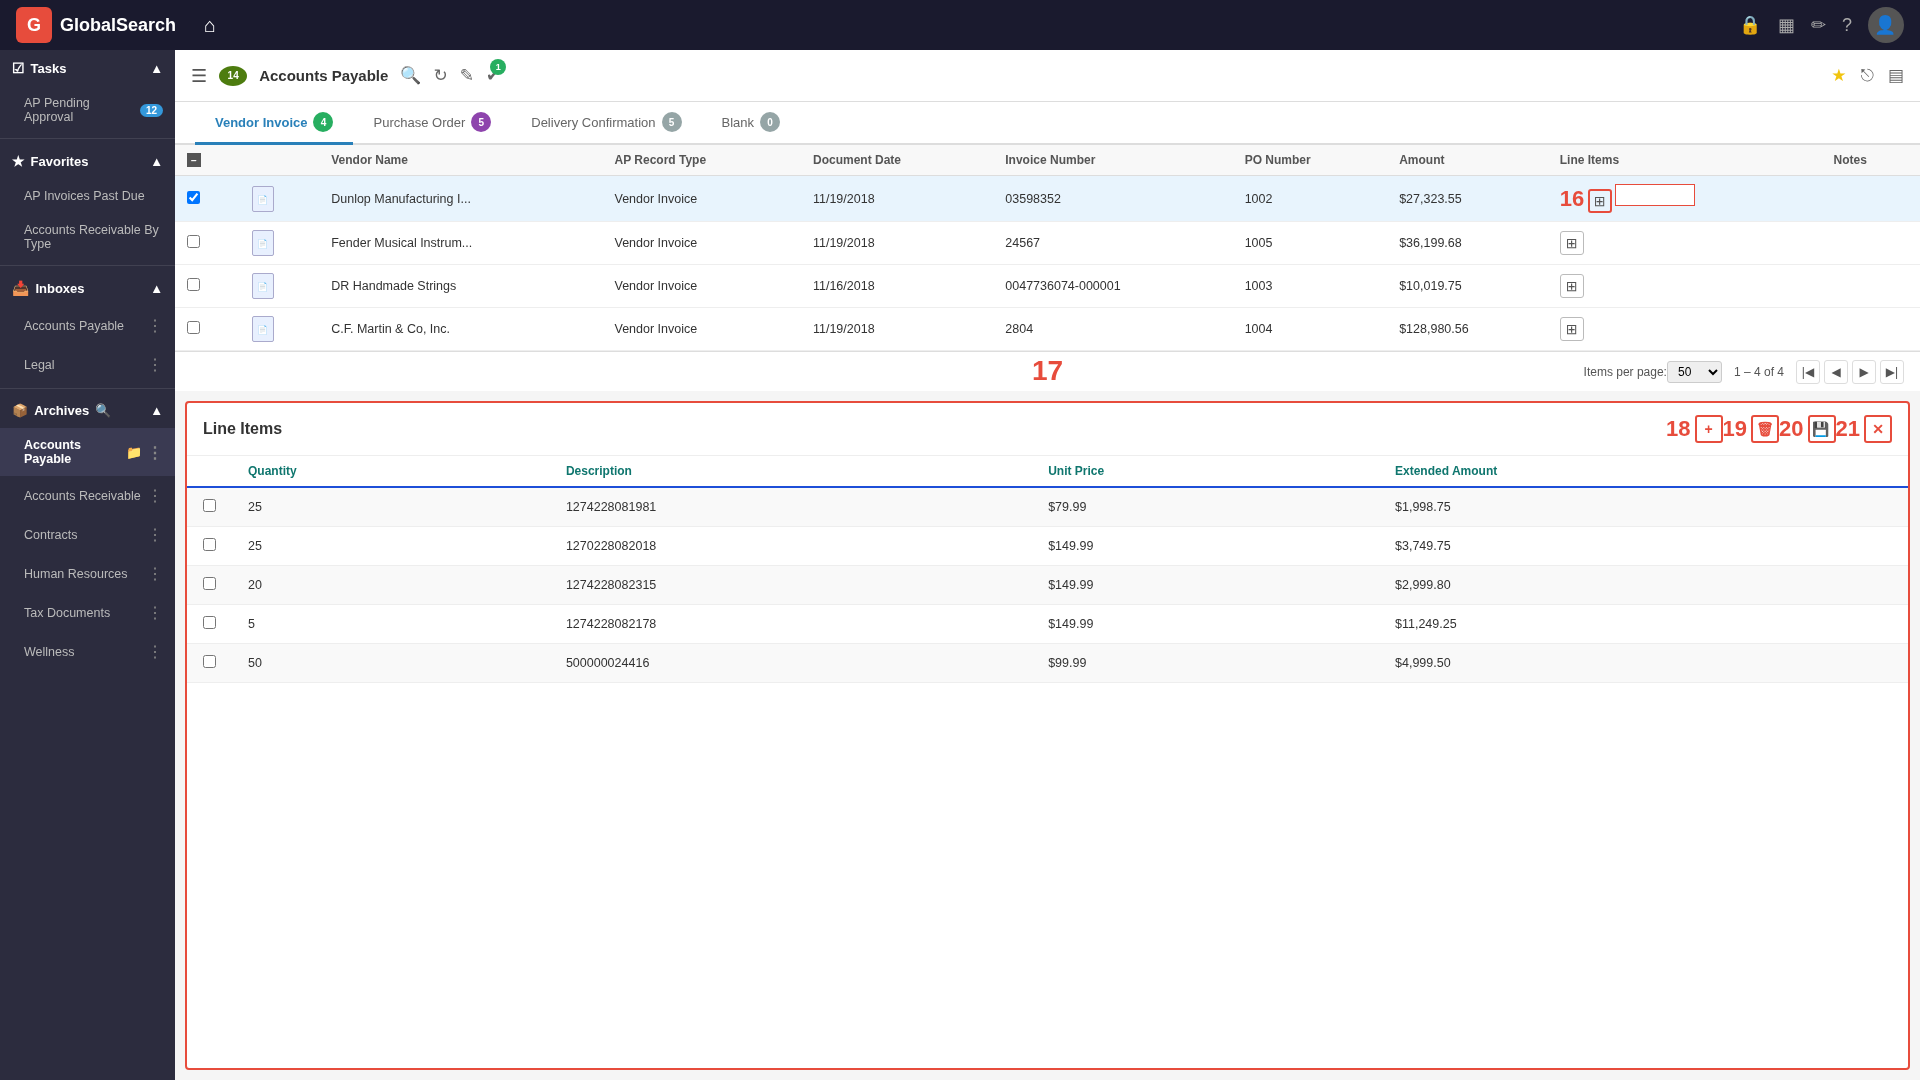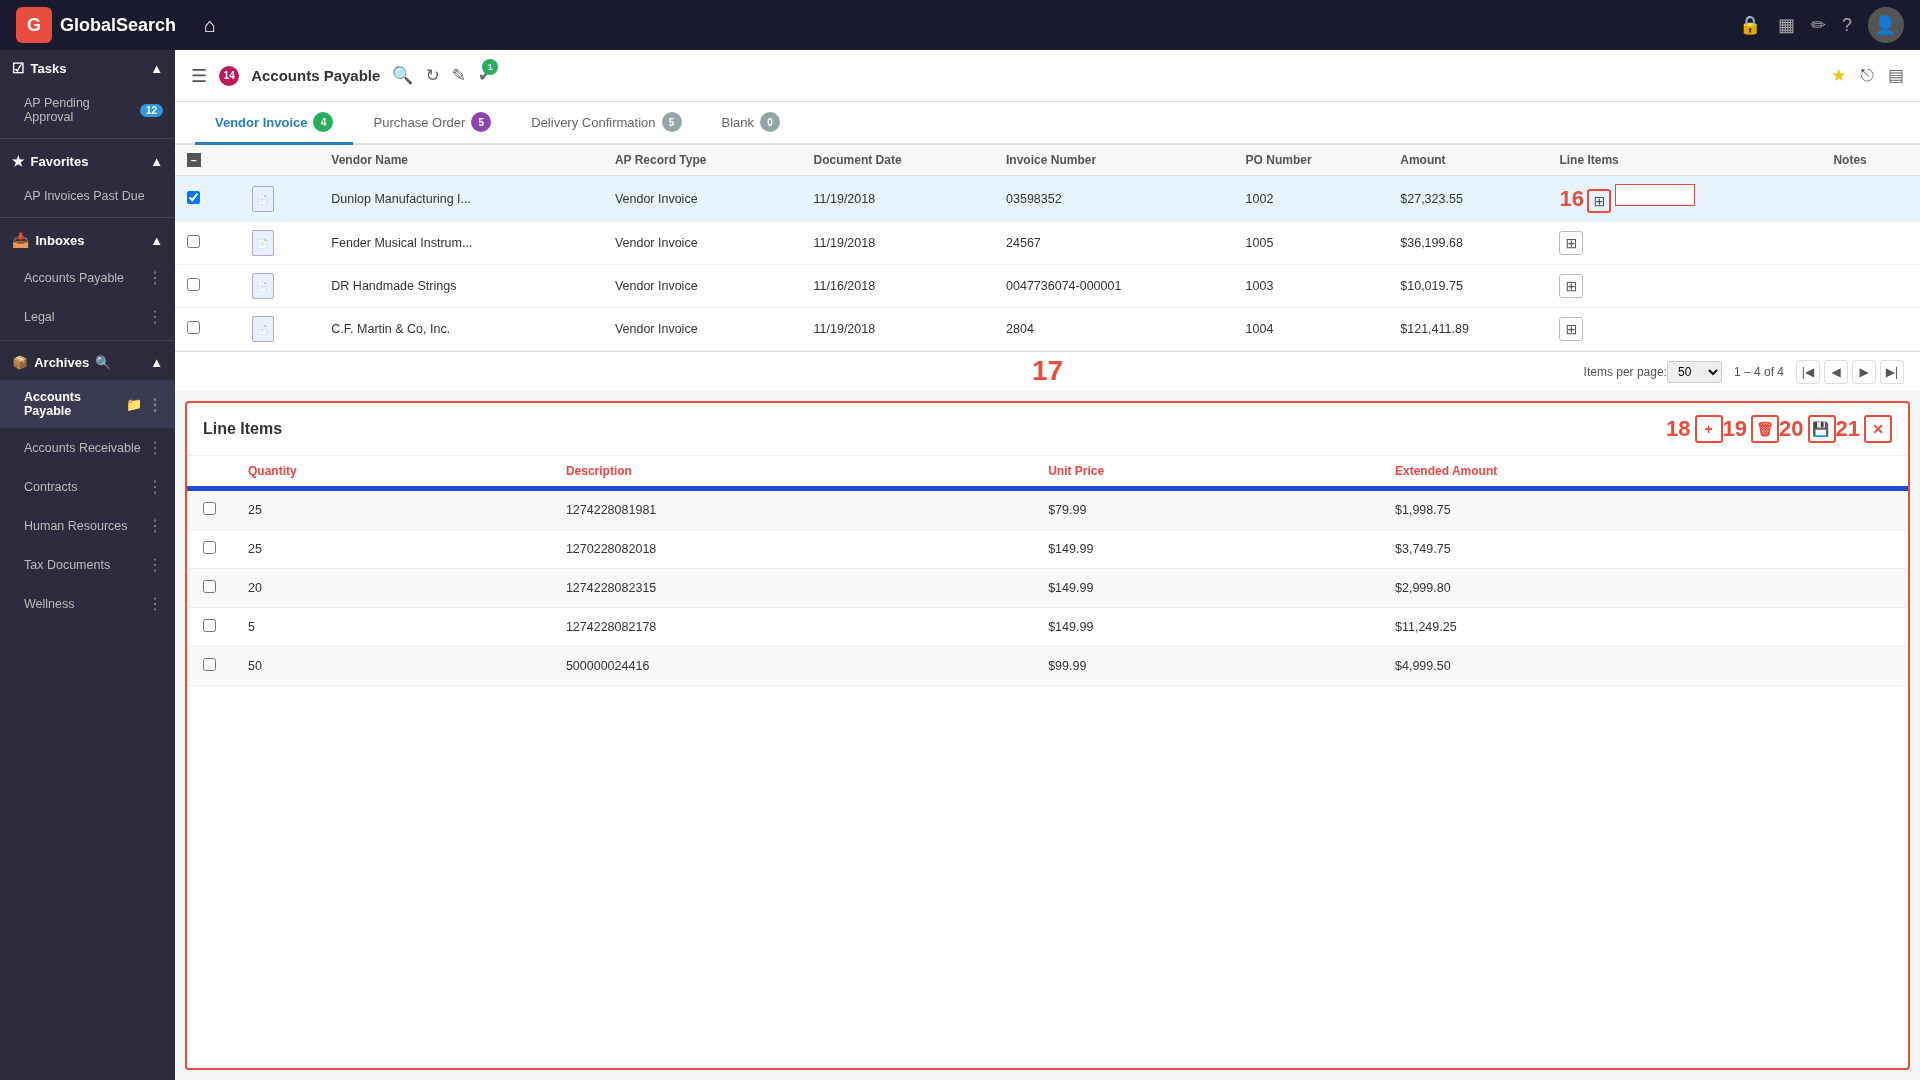--- a/index.html
+++ b/index.html
@@ -162,24 +162,24 @@
       height: 52px;
       display: flex;
       align-items: center;
       padding: 0 16px;
       border-bottom: 1px solid #ddd;
       gap: 12px;
       flex-shrink: 0;
     }
     .hamburger { font-size: 18px; color: #555; cursor: pointer; }
     .toolbar-badge {
-      background: #be185d;
+      background: #4d7c0f;
       color: white;
       border-radius: 50%;
-      width: 20px;
+      width: 28px;
       height: 20px;
       display: flex;
       align-items: center;
       justify-content: center;
       font-size: 10px;
       font-weight: bold;
     }
     .toolbar-title {
       font-size: 15px;
       font-weight: 600;
@@ -402,23 +402,23 @@
     .line-items-table {
       width: 100%;
       border-collapse: collapse;
       flex: 1;
     }
     .line-items-table th {
       background: white;
       padding: 8px 16px;
       text-align: left;
       font-size: 12px;
-      color: #ef4444;
+      color: #0f766e;
       font-weight: 600;
-      border-bottom: 5px solid #1d4ed8;
+      border-bottom: 2px solid #1d4ed8;
     }
     .line-items-table td {
       padding: 11px 16px;
       font-size: 12.5px;
       color: #333;
       border-bottom: 1px solid #eee;
     }
     .line-items-table tr:nth-child(odd) { background: #f9f9f9; }
     .line-items-table tr:nth-child(even) { background: white; }
     .line-items-scroll {
@@ -479,20 +479,23 @@
       <span class="badge">12</span>
     </div>
     <div class="sidebar-divider"></div>
 
     <div class="sidebar-section-header">
       <span><span class="section-icon">★</span><span>Favorites</span></span>
       <span>▲</span>
     </div>
     <div class="sidebar-item">
       <span>AP Invoices Past Due</span>
+    </div>
+    <div class="sidebar-item">
+      <span>Accounts Receivable By Type</span>
     </div>
     <div class="sidebar-divider"></div>
 
     <div class="sidebar-section-header">
       <span><span class="section-icon">📥</span><span>Inboxes</span></span>
       <span>▲</span>
     </div>
     <div class="sidebar-item">
       <span>Accounts Payable</span>
       <span class="dots">⋮</span>
@@ -644,21 +647,21 @@
           </tr>
 
           <tr>
             <td><input type="checkbox" style=""></td>
             <td><span class="doc-icon">📄</span></td>
             <td>C.F. Martin &amp; Co, Inc.</td>
             <td>Vendor Invoice</td>
             <td>11/19/2018</td>
             <td>2804</td>
             <td>1004</td>
-            <td>$121,411.89</td>
+            <td>$128,980.56</td>
             <td><span class="line-items-icon">⊞</span></td>
             <td></td>
           </tr>
         </tbody>
       </table>
     </div>
 
     <div style="position:relative;">
       <div style="position:absolute; left:50%; top:50%; transform:translate(-50%,-50%); color:#e74c3c; font-size:28px; font-weight:bold; pointer-events:none;">17</div>
       <div class="pagination-bar">

